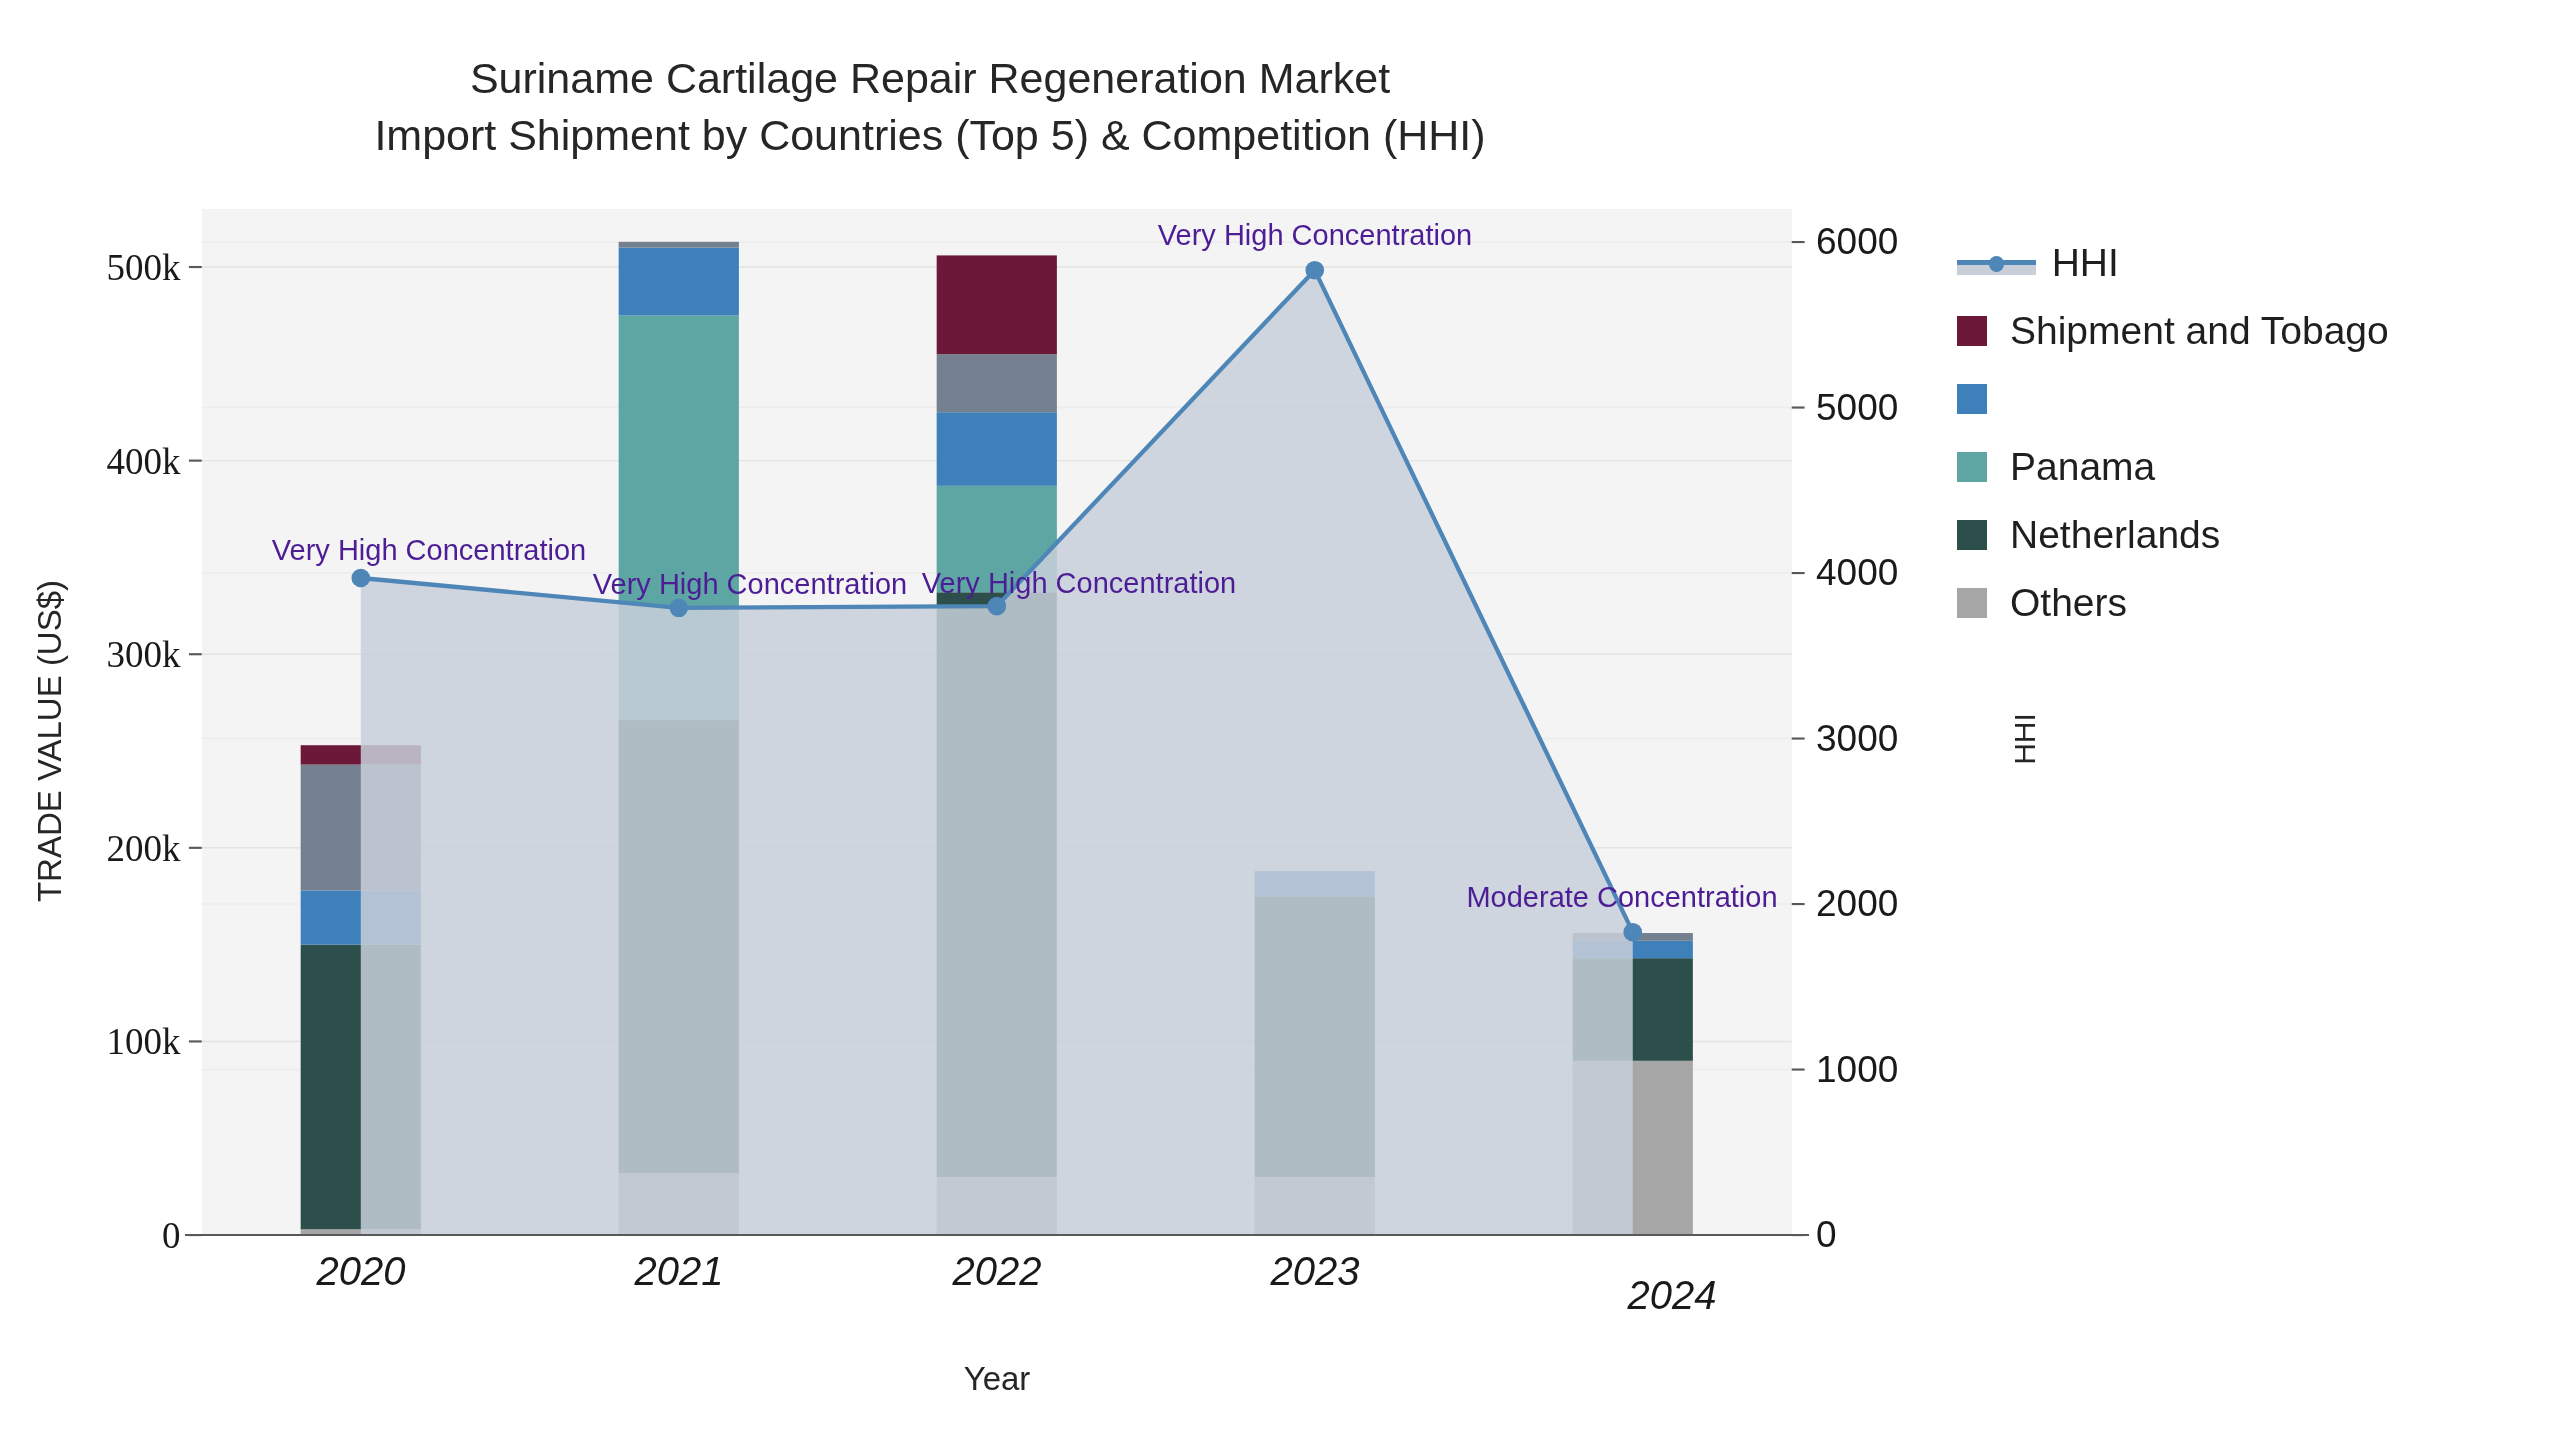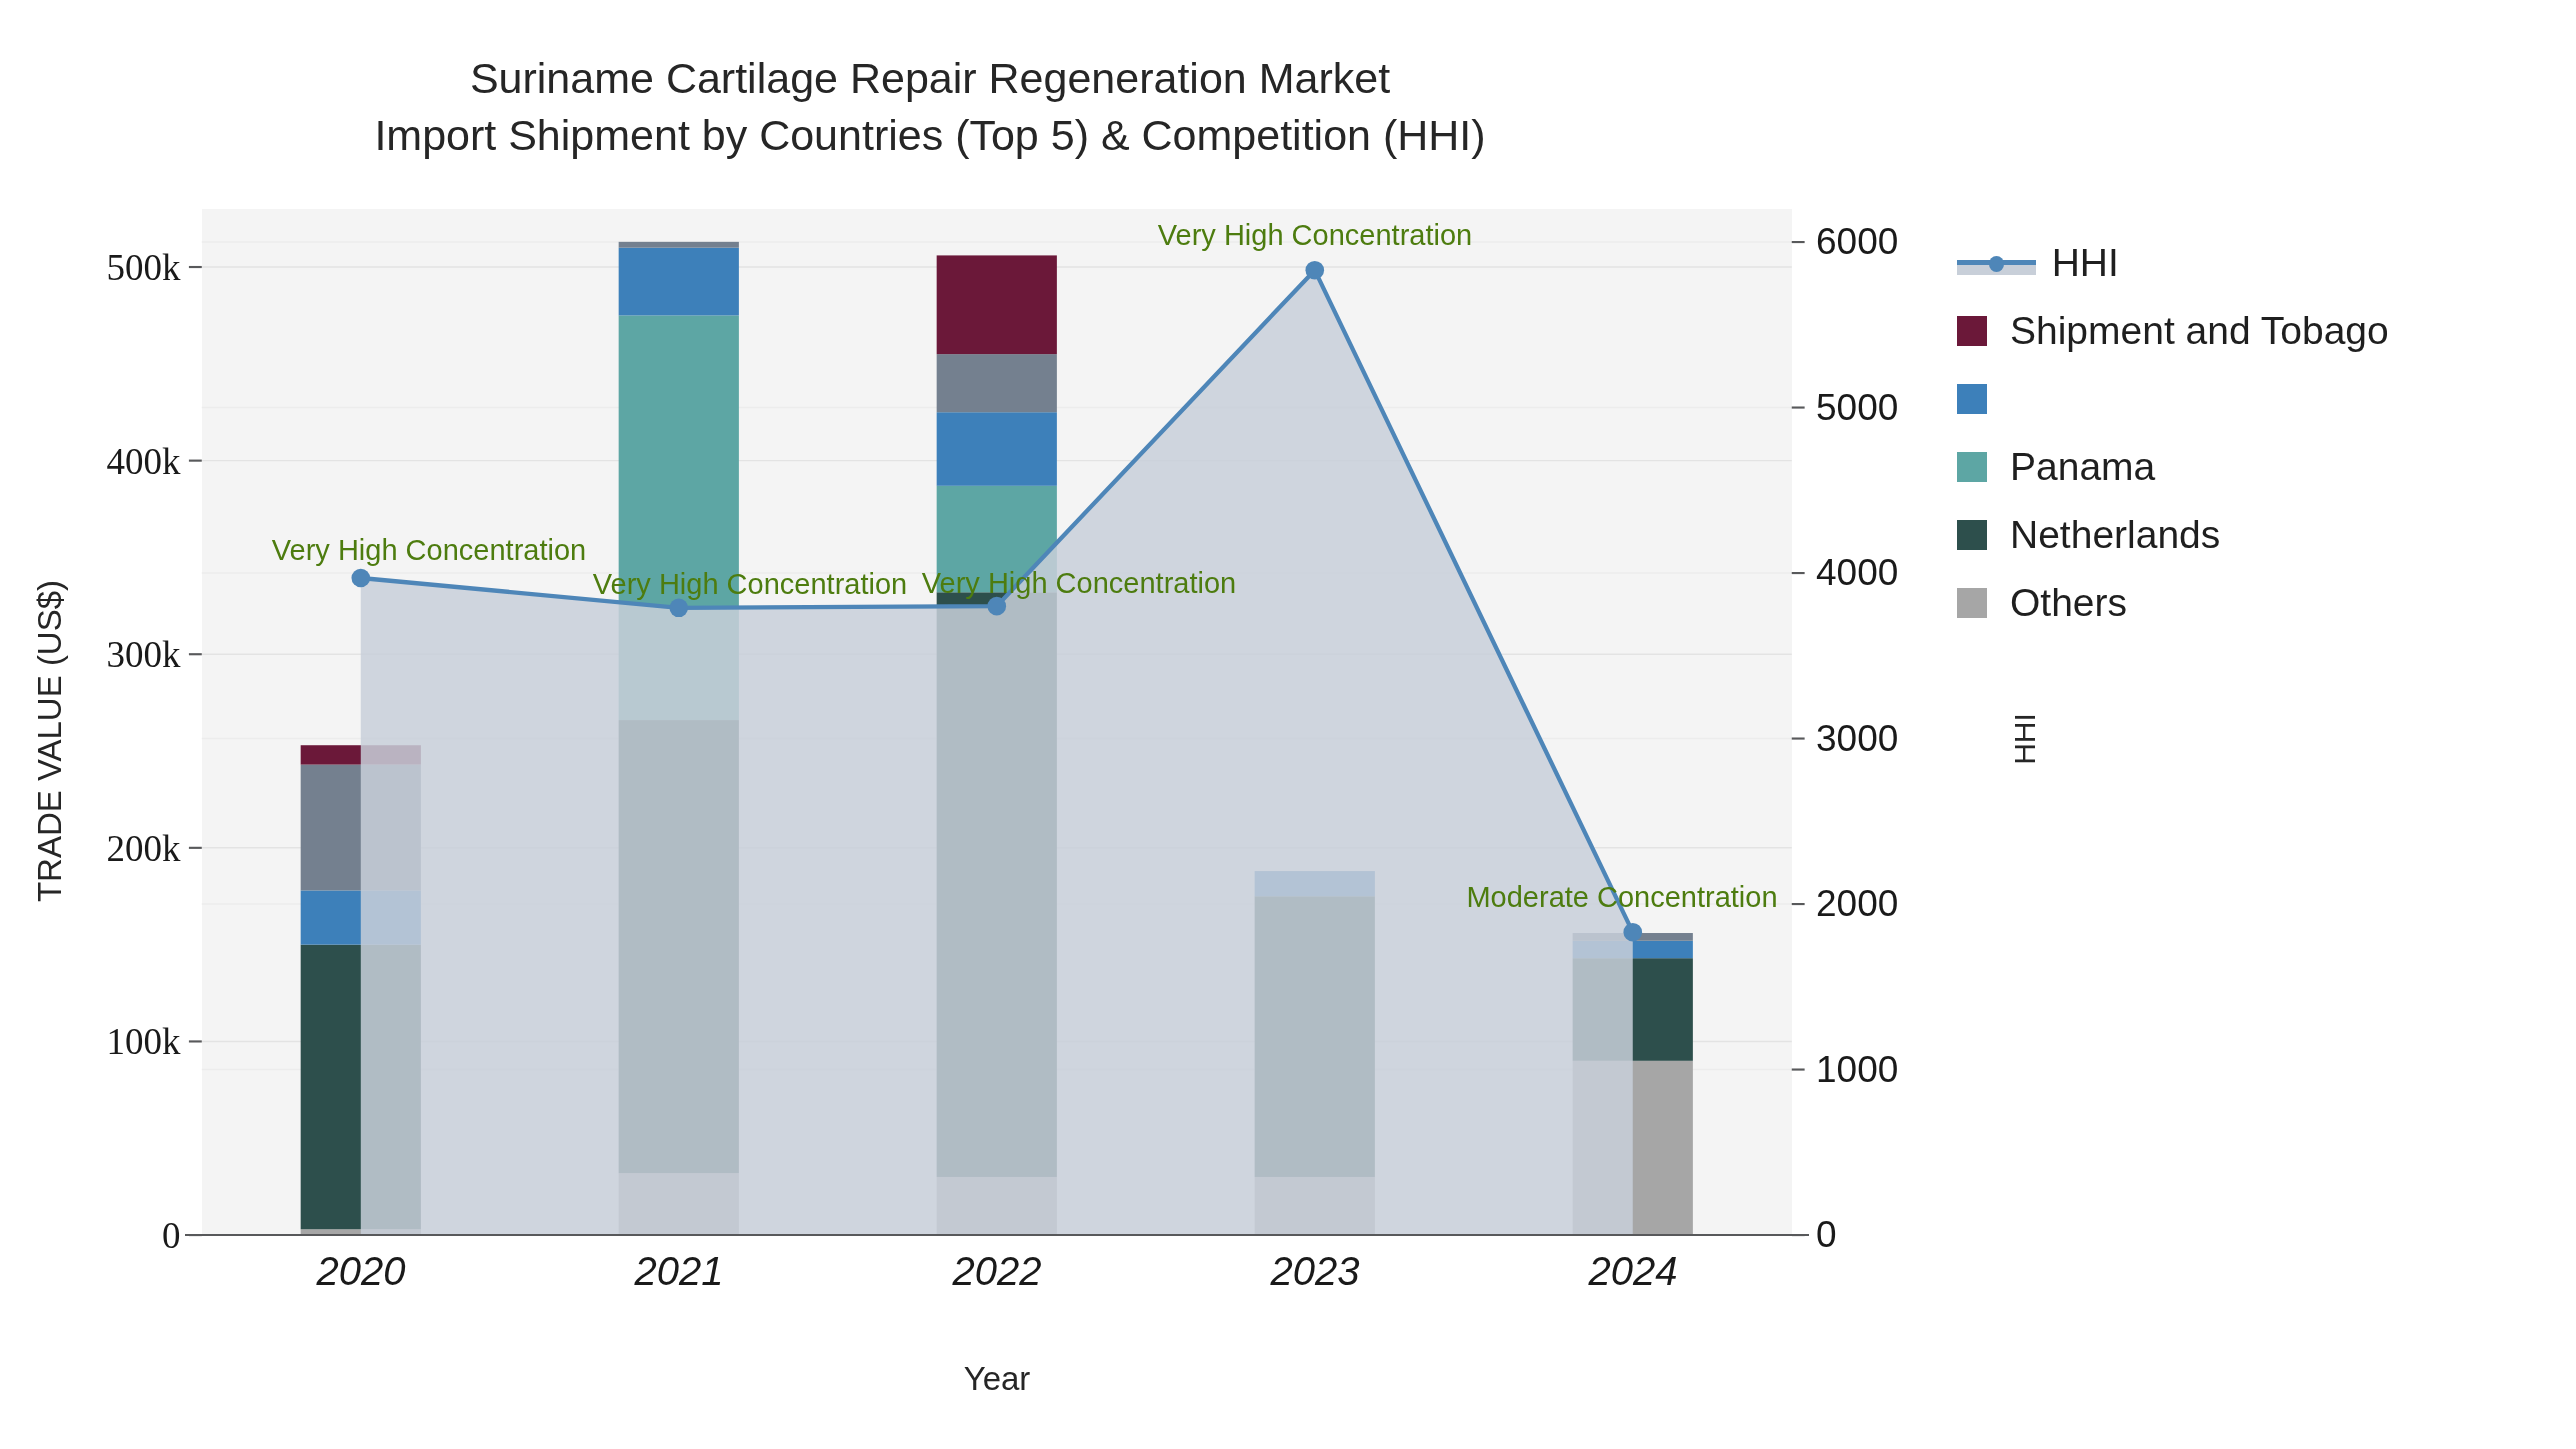--- a/index.html
+++ b/index.html
@@ -34,21 +34,21 @@
     font-size:30px;color:#262626;transform:rotate(-90deg);transform-origin:center center;
   }
   .xlabel{
     position:absolute;left:202px;top:1360px;width:1590px;text-align:center;
     font-size:33px;color:#262626;
   }
   .xtick{position:absolute;top:1249px;width:215px;text-align:center;font-size:40px;color:#1a1a1a;
          transform:translateX(-50%);font-style:italic;}
 
   
-  .annot{position:absolute;font-size:29px;color:#4d7c0f;white-space:nowrap;transform:translateX(-50%);}
+  .annot{position:absolute;font-size:29px;color:#4c1d95;white-space:nowrap;transform:translateX(-50%);}
 
   
   #legend{position:absolute;left:1957px;top:229px;width:601px;}
   .legend-row{display:flex;align-items:center;height:68px;}
   .legend-swatch{width:30px;height:30px;margin-right:23px;flex:0 0 auto;}
   .legend-line{width:79px;height:30px;margin-right:15.7px;flex:0 0 auto;position:relative;}
   .legend-line .ln{position:absolute;left:0;top:12px;width:79px;height:5px;background:#4e86b8;}
   .legend-line .fl{position:absolute;left:0;top:17px;width:79px;height:10px;background:#c8cfd9;}
   .legend-line .dot{position:absolute;left:31.5px;top:7.9px;width:15.7px;height:15.7px;border-radius:50%;background:#4a83b6;}
   .legend-label{font-size:39px;color:#1f1f1f;white-space:nowrap;}
@@ -150,21 +150,21 @@
       <div class="ytick-r" style="top: 739px;">3000</div>
       <div class="ytick-r" style="top: 573px;">4000</div>
       <div class="ytick-r" style="top: 408px;">5000</div>
       <div class="ytick-r" style="top: 242px;">6000</div>
     </div>
   <div id="xlabels">
       <div class="xtick" style="left: 361px;">2020</div>
       <div class="xtick" style="left: 679px;">2021</div>
       <div class="xtick" style="left: 997px;">2022</div>
       <div class="xtick" style="left: 1315px;">2023</div>
-      <div class="xtick" style="left: 1633px;">2024</div>
+      <div class="xtick" style="left: 1672px; margin-top: 24px;">2024</div>
     </div>
   <div id="annots">
       <div class="annot" style="left: 429px; top: 534px;">Very High Concentration</div>
       <div class="annot" style="left: 750px; top: 568px;">Very High Concentration</div>
       <div class="annot" style="left: 1079px; top: 567px;">Very High Concentration</div>
       <div class="annot" style="left: 1315px; top: 219px;">Very High Concentration</div>
       <div class="annot" style="left: 1622px; top: 881px;">Moderate Concentration</div>
     </div>
 
   <div class="ylabel-left">TRADE VALUE (US$)</div>

